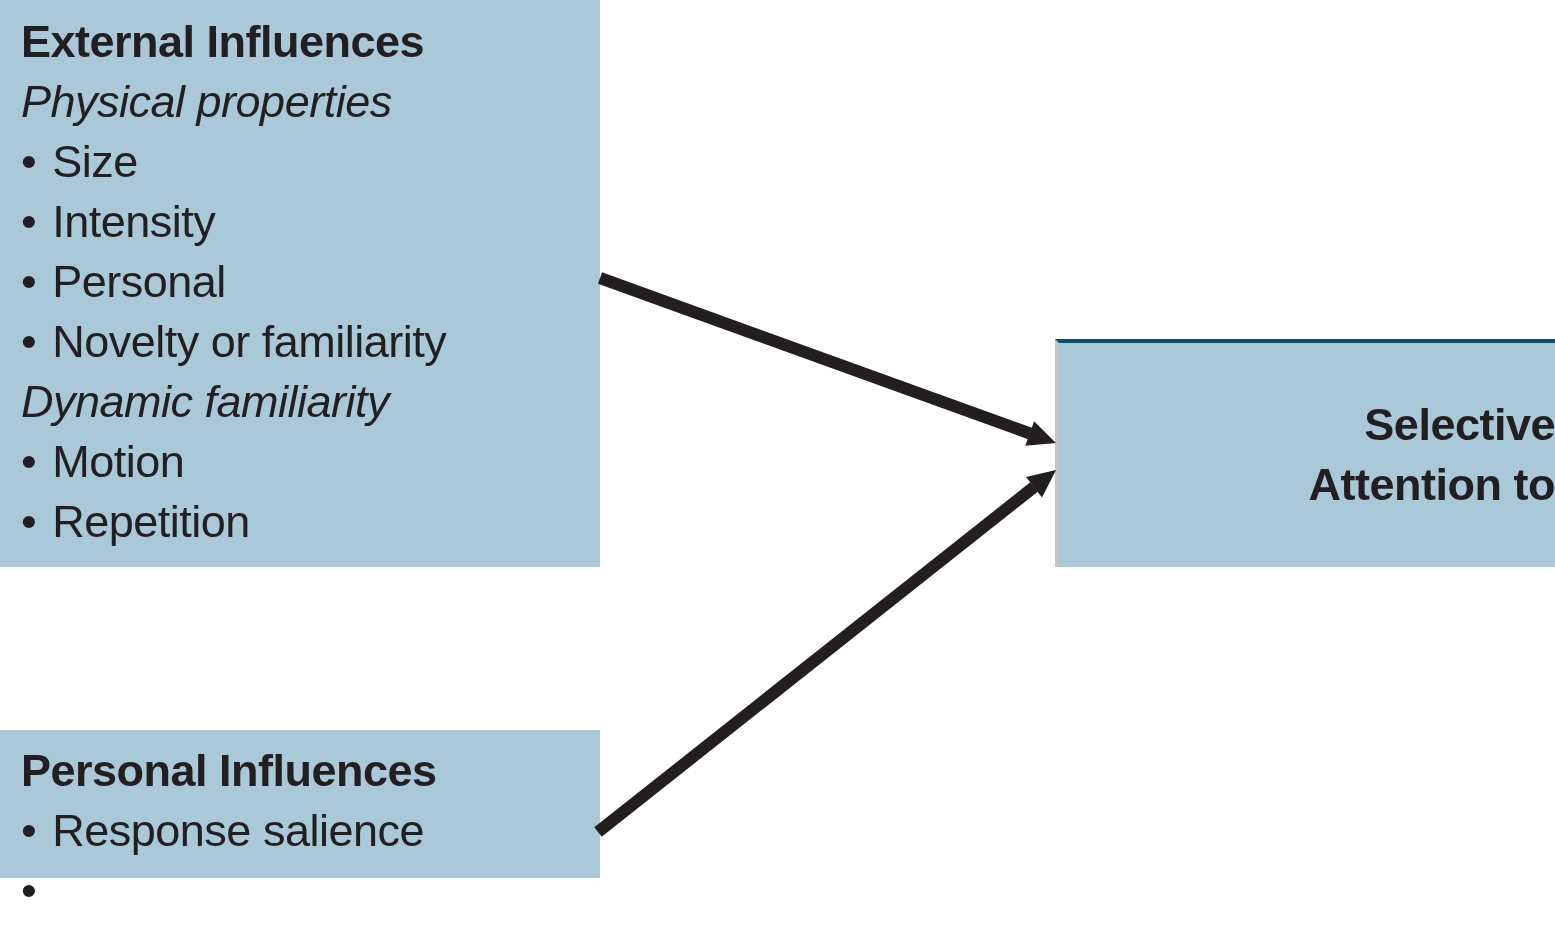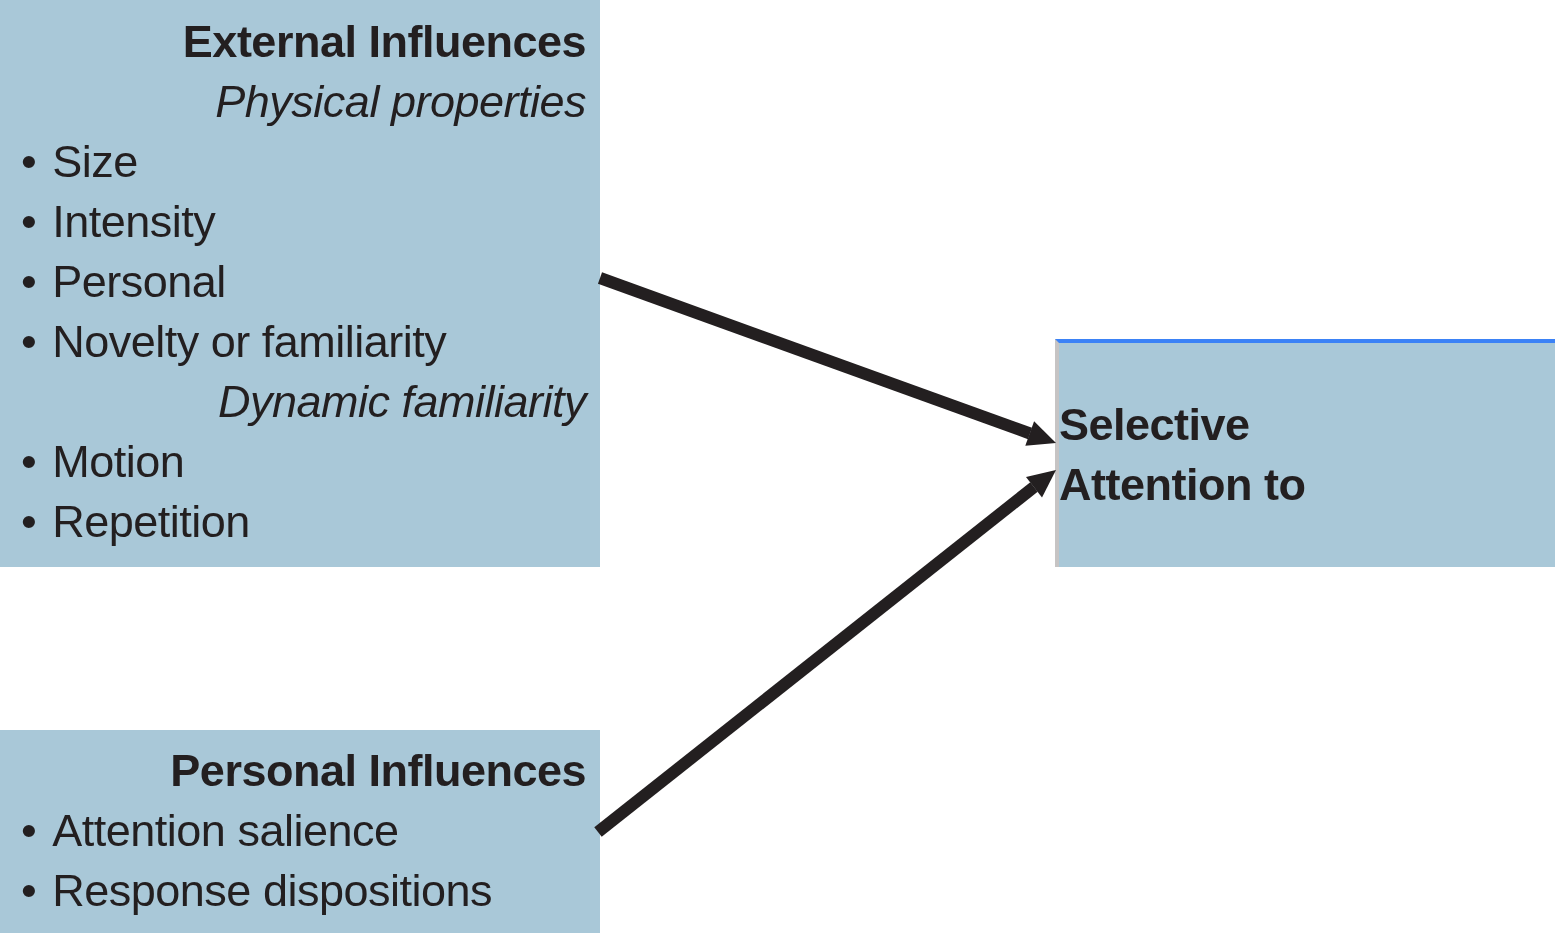--- a/index.html
+++ b/index.html
@@ -10,41 +10,40 @@
     background: #ffffff;
     overflow: hidden;
     font-family: "Liberation Sans", sans-serif;
     color: #231f20;
     letter-spacing: -0.5px;
   }
   .box {
     position: absolute;
     background: #a9c8d8;
     box-sizing: border-box;
-    text-align: right;
   }
   .box-external {
     left: 0; top: 0;
     width: 600px; height: 567px;
     padding: 12px 14px 0 21px;
   }
   .box-personal {
     left: 0; top: 730px;
-    width: 600px; height: 203px;
+    width: 600px; height: 148px;
     padding: 11px 14px 0 21px;
   }
   .box-selective {
     left: 1055px; top: 339px;
     width: 500px; height: 228px;
-    border-top: 4px solid #3b82f6;
+    border-top: 4px solid #0c4a6e;
     border-left: 4px solid #c6c4c4;
     display: flex;
     flex-direction: column;
     justify-content: center;
-    align-items: flex-start;
+    align-items: flex-end;
     text-align: center;
   }
   .line {
     font-size: 45px;
     line-height: 60px;
     white-space: nowrap;
   }
   .line.title { font-weight: bold; }
   .line.subtitle { font-style: italic; }
   .line.bullet-line { display: flex; align-items: baseline; }
@@ -99,25 +98,24 @@
     <div class="line bullet-line">
       <span class="bullet-glyph">•</span>
       <span>Repetition</span>
     </div>
   </div>
 
   <div class="box box-personal">
     <div class="line title">Personal Influences</div>
     <div class="line bullet-line">
       <span class="bullet-glyph">•</span>
-      <span>Attention salience</span>
+      <span>Response salience</span>
     </div>
     <div class="line bullet-line">
       <span class="bullet-glyph">•</span>
-      <span>Response dispositions</span>
     </div>
   </div>
 
   <div class="box box-selective">
     <div class="selective-line">Selective</div>
     <div class="selective-line">Attention to</div>
   </div>
 
   <svg class="arrow-layer" viewBox="0 0 1555 934" xmlns="http://www.w3.org/2000/svg">
     <g>

